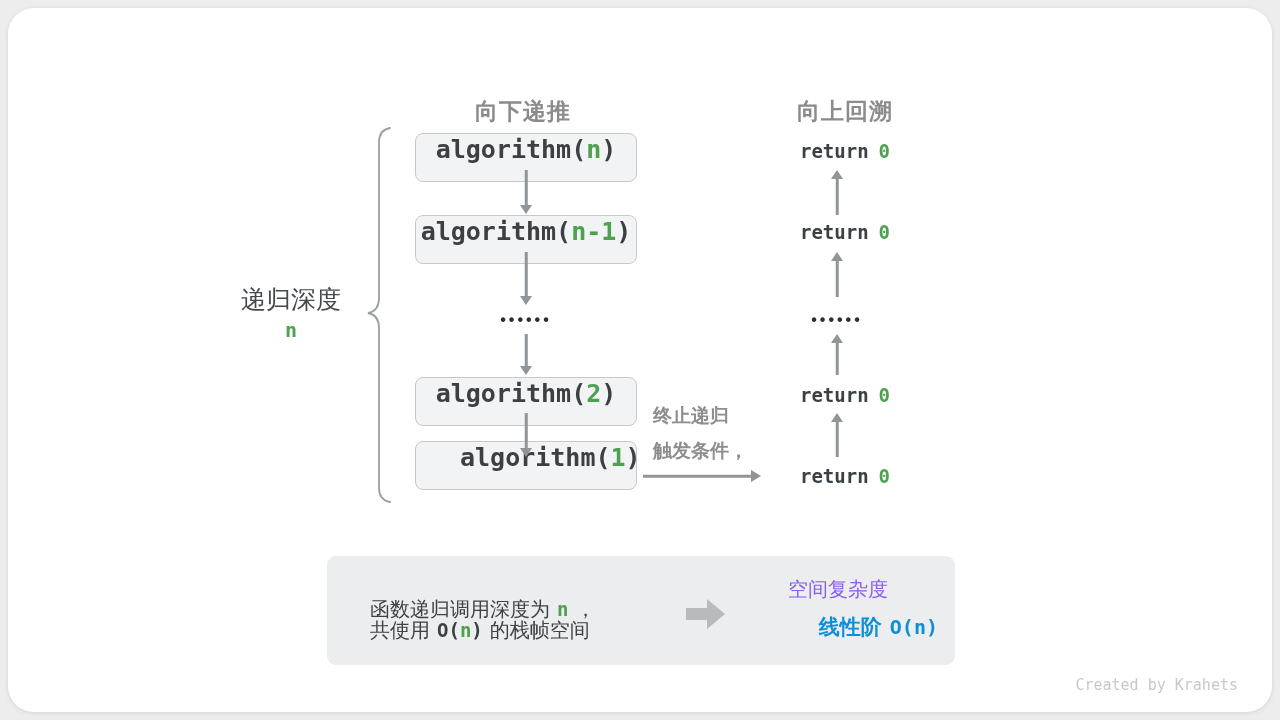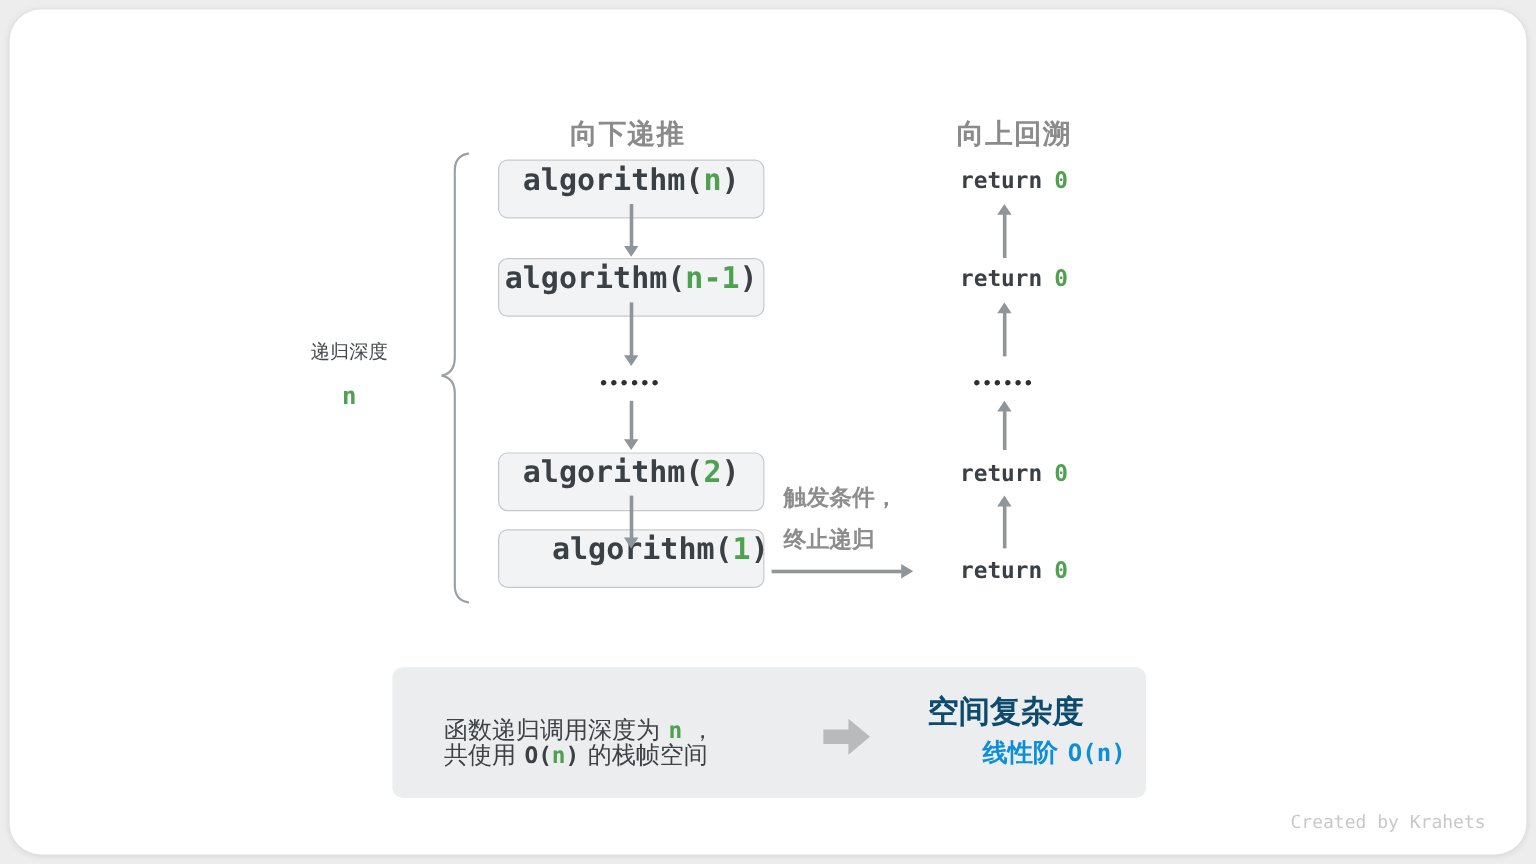--- a/index.html
+++ b/index.html
@@ -7,21 +7,21 @@
   body { background:#ededee; font-family:"Liberation Sans", sans-serif; overflow:hidden; }
   .canvas { position:relative; width:1280px; height:720px; }
   .card { position:absolute; inset:8px; background:#ffffff; border-radius:26px;
           box-shadow:0 1px 5px rgba(0,0,0,0.10); }
 
   .abs { position:absolute; }
   .center { text-align:center; }
 
   .col-header { font-size:23px; font-weight:bold; color:#8b8b8b; letter-spacing:1px;margin-top:36px; }
 
-  .depth-label { font-size:16px; color:#45494d; }
+  .depth-label { font-size:25px; color:#45494d; }
   .depth-value { font-size:20px; font-weight:bold; color:#4da14f;
                  font-family:"DejaVu Sans Mono", monospace; }
 
   .code { font-family:"DejaVu Sans Mono", monospace; font-weight:600; color:#3b4045; }
   .green { color:#4da14f; }
   .blue  { color:#0d8ed9;text-align:right; }
 
   .frame-box { left:415px; width:222px; height:49px; background:#f2f3f4;
                border:1.5px solid #c6c9cb; border-radius:8px; line-height:31px;
                text-align:center; font-size:25px; }
@@ -53,21 +53,21 @@
                   width:0; height:0; border-top:6px solid transparent;
                   border-bottom:6px solid transparent; border-left:10px solid #8f9598; }
 
   .basecase { font-size:19px; font-weight:bold; color:#8d8d8d; line-height:35px; }
 
   .summary-box { left:327px; top:556px; width:628px; height:109px;
                  background:#ebedee; border-radius:9px; }
   .summary-line { font-size:20px; color:#3e4246; height:30px; line-height:30px; }
   .summary-line .code { font-size:19px; }
   .summary-line .pad { margin:0 7px; }
-  .summary-title { font-size:26px; font-weight:bold; color:#0c4a6e; }
+  .summary-title { font-size:20px; font-weight:normal; color:#8b5cf6; }
   .summary-result { font-size:21px; font-weight:bold; }
   .summary-result .code { font-size:20px; font-weight:bold; color:#0d8ed9; margin-left:8px; }
 
   .credit { font-family:"DejaVu Sans Mono", monospace; font-size:15px; color:#c8c8c8; }
 </style>
 </head>
 <body>
 
 <div class="canvas">
   <div class="card"></div>
@@ -106,22 +106,22 @@
   <div class="abs varrow down" style="left:518px; top:334px; height:41px;">
     <div class="shaft"></div>
       <div class="head"></div>
     </div>
   <div class="abs varrow down" style="left:518px; top:413px; height:44px;">
     <div class="shaft"></div>
       <div class="head"></div>
     </div>
 
   <div class="abs basecase" style="left:653px; top:398px; width:120px;">
+    <div>终止递归</div>
     <div>触发条件，</div>
-    <div>终止递归</div>
   </div>
   <div class="abs harrow" style="left:643px; top:468px; width:118px;">
     <div class="shaft"></div>
       <div class="head"></div>
     </div>
 
   <div class="abs return-row code" style="top:138px;">
     <span class="kw">return</span><span class="green">0</span>
   </div>
   <div class="abs return-row code" style="top:219px;">

